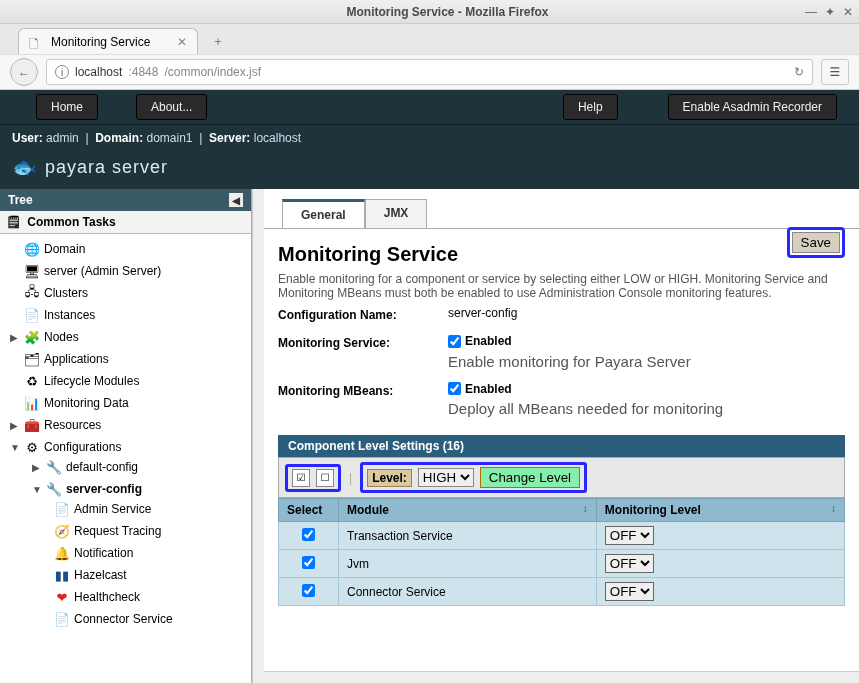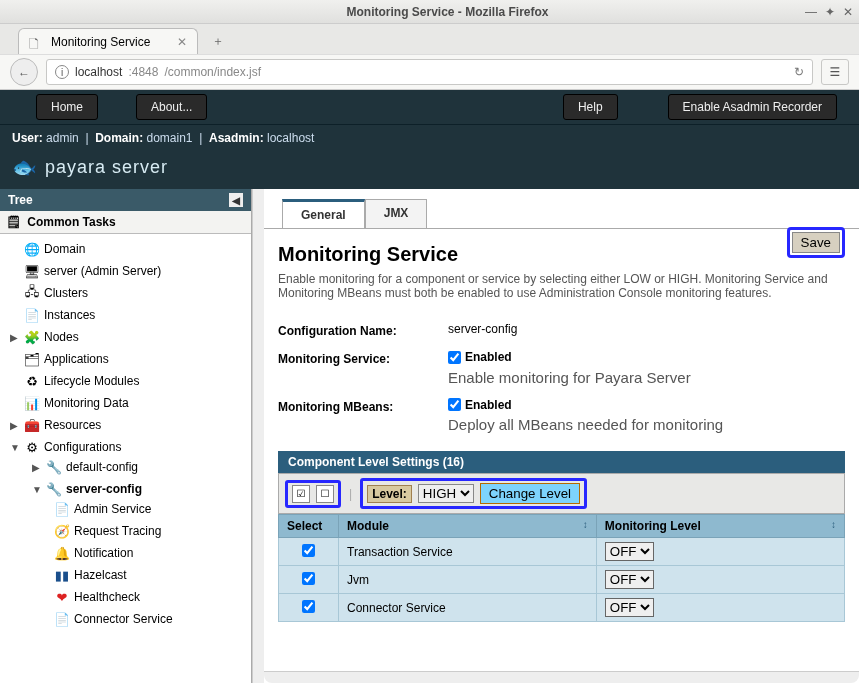--- a/index.html
+++ b/index.html
@@ -53,43 +53,43 @@
 .tree ul { list-style: none; }
 .tree li { padding: 2px 0 2px 4px; white-space: nowrap; }
 .tree .row { display: flex; align-items: center; gap: 4px; padding: 1px 2px; cursor: pointer; }
 .tree .row.selected { font-weight: bold; }
 .tree .twisty { width: 10px; color: #555; font-size: 10px; }
 .tree .ico { width: 16px; height: 16px; display: inline-flex; align-items: center; justify-content: center; font-size: 13px; }
 .tree ul ul { padding-left: 18px; }
 .scrolltrack { width: 12px; background: #eee; border-left: 1px solid #ccc; }
 
 
-.main { flex: 1; overflow: auto; position: relative; padding-bottom: 4px; border-radius: 8px; }
+.main { flex: 1; overflow: auto; position: relative; padding-bottom: 4px; }
 .tabs { margin: 10px 0 0 18px; display: flex; }
 .ptab { border: 1px solid #aaa; background: #f3f3f3; padding: 6px 18px; font-weight: bold; color: #333; cursor: pointer; border-bottom: none; }
 .ptab.active { background: #fff; border-top: 3px solid #2b5e7d; }
 .content { border-top: 1px solid #aaa; padding: 14px 14px 8px 14px; }
 h1.page-title { font-size: 20px; margin-bottom: 6px; }
 .save-btn { position: absolute; top: 38px; right: 14px; border: 3px solid #2727ff; border-radius: 4px; padding: 2px; }
 .save-btn button { background: #d7d0c0; border: 1px solid #888; padding: 2px 8px; cursor: pointer; }
-.desc { color: #555; margin-bottom: 16px; max-width: 560px; }
+.desc { color: #555; max-width: 560px; }
 
 .formrow { display: flex; padding: 6px 0; }
 .formrow .lbl { width: 170px; font-weight: bold; padding-top: 2px; }
 .formrow .val { flex: 1; }
 .hint { color: #555; font-size: 15px; margin-top: 2px; }
 .checkbox { display: inline-flex; align-items: center; gap: 4px; justify-content: flex-end; }
 .checkbox input { margin: 0; }
 
 .panel-title { background: #2b5e7d; color: #fff; padding: 4px 10px; font-weight: bold; margin-top: 12px; }
 .toolbar { background: #e8e8e6; border: 1px solid #aaa; padding: 4px 6px; display: flex; align-items: center; gap: 8px; }
 .toolbar .hl { border: 3px solid #2727ff; border-radius: 3px; padding: 2px 4px; display: inline-flex; align-items: center; gap: 6px; }
 .toolbar .level-label { background: #d8c9a0; border: 1px solid #a08050; padding: 1px 4px; font-weight: bold; }
 .toolbar select { border: 1px solid #888; }
-.toolbar .change-btn { background: #7dd3fc; border: 1px solid #b56a00; padding: 2px 8px; cursor: pointer; }
+.toolbar .change-btn { background: #86efac; border: 1px solid #b56a00; padding: 2px 8px; cursor: pointer; }
 .toolbar .tinybtn { border: 1px solid #888; background: #fff; width: 18px; height: 18px; display: inline-flex; align-items: center; justify-content: center; cursor: pointer; font-size: 10px; }
 table.grid { width: 100%; border-collapse: collapse; }
 table.grid th { background: #8eb9cf; text-align: left; padding: 4px 8px; border: 1px solid #7aa3b8; font-weight: bold; }
 table.grid th .sort { float: right; font-size: 10px; color: #2b5e7d; }
 table.grid td { background: #cfe3ed; padding: 4px 8px; border: 1px solid #a8c7d6; }
 table.grid td.selcell { text-align: center; width: 60px; }
 table.grid td select { border: 1px solid #666; }
 
 .bottom-scroll { position: absolute; bottom: 0; left: 0; right: 0; height: 12px; background: #eee; border-top: 1px solid #ccc; }
 </style>
@@ -132,21 +132,21 @@
       <div class="menu-btn">Home</div>
       <div class="menu-btn">About...</div>
       <div class="menu-right">
         <div class="menu-btn">Help</div>
         <div class="menu-btn">Enable Asadmin Recorder</div>
       </div>
     </div>
     <div class="statusline">
       <b>User:</b> <span>admin</span> &nbsp;|&nbsp;
       <b>Domain:</b> <span>domain1</span> &nbsp;|&nbsp;
-      <b>Asadmin:</b> <span>localhost</span>
+      <b>Server:</b> <span>localhost</span>
     </div>
     <div class="brand">
       <span class="fish">🐟</span>
       <span class="logo-text">payara server</span>
     </div>
   </div>
 
   <div class="body-split">
 
     <div class="sidebar">

